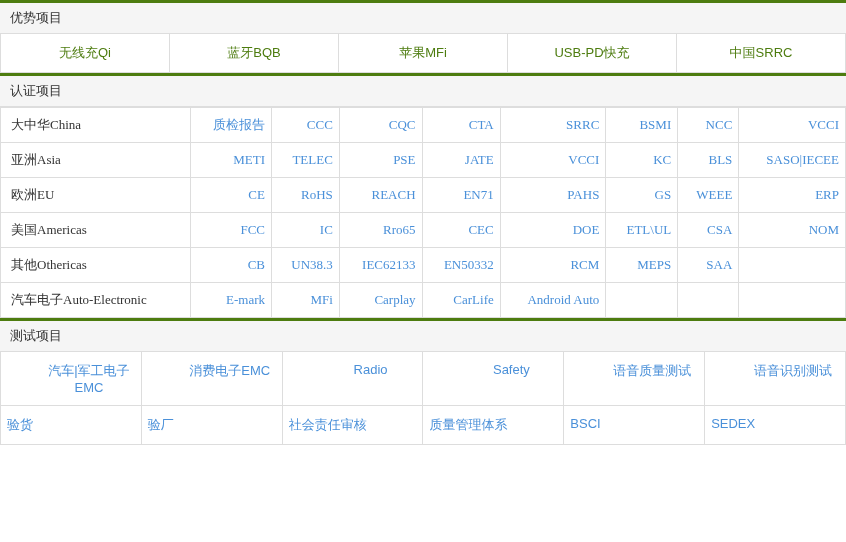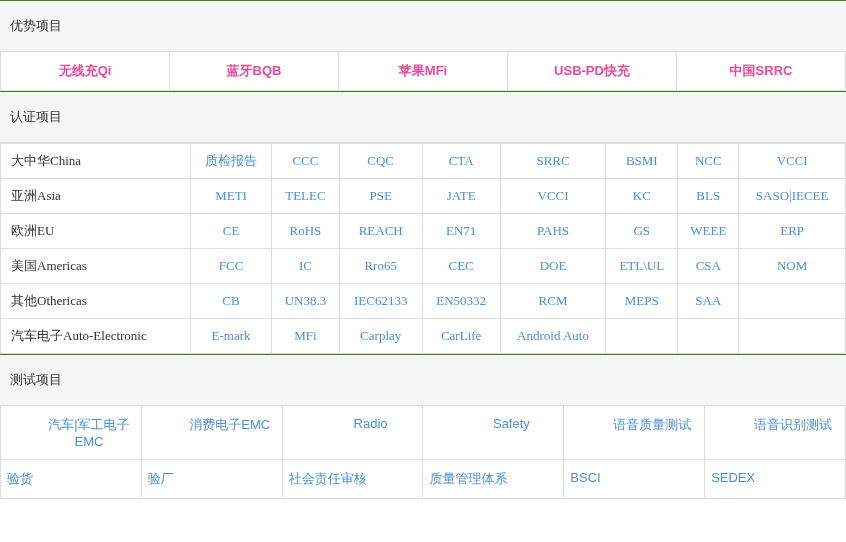--- a/index.html
+++ b/index.html
@@ -6,38 +6,38 @@
     body {
       font-family: 'Microsoft YaHei', '微软雅黑', Arial, sans-serif;
       font-size: 13px;
       color: #333;
       background: #fff;
       width: 846px;
     }
 
     .section-header {
       background: #f5f5f5;
-      border-top: 1px solid #4d7c0f;
+      border-top: 3px solid #4d7c0f;
       border-bottom: 1px solid #ddd;
-      padding: 16px 10px;
+      padding: 6px 10px;
       font-size: 13px;
       color: #333;
       font-weight: normal;
     }
 
     .cert-table {
       width: 100%;
       border-collapse: collapse;
       font-family: Liberation Serif, serif;
     }
 
     .cert-table td {
       border: 1px solid #ddd;
       padding: 8px 6px;
-      text-align: center;
+      text-align: right;
       vertical-align: middle;
     }
 
     .cert-table td.row-label {
       text-align: left;
       padding-left: 10px;
       background: #fff;
       white-space: nowrap;
     }
 
@@ -49,24 +49,23 @@
     .advantage-row {
       display: flex;
       border: 1px solid #ddd;
       border-top: none;
     }
 
     .advantage-item {
       flex: 1;
       text-align: center;
       padding: 10px 6px;
-      color: #ec4899;
+      color: #4d7c0f;
       border-right: 1px solid #ddd;
       cursor: pointer;
-      font-weight: bold;
     }
 
     .advantage-item:last-child {
       border-right: none;
     }
 
     .test-row {
       display: flex;
       border: 1px solid #ddd;
       border-top: none;

